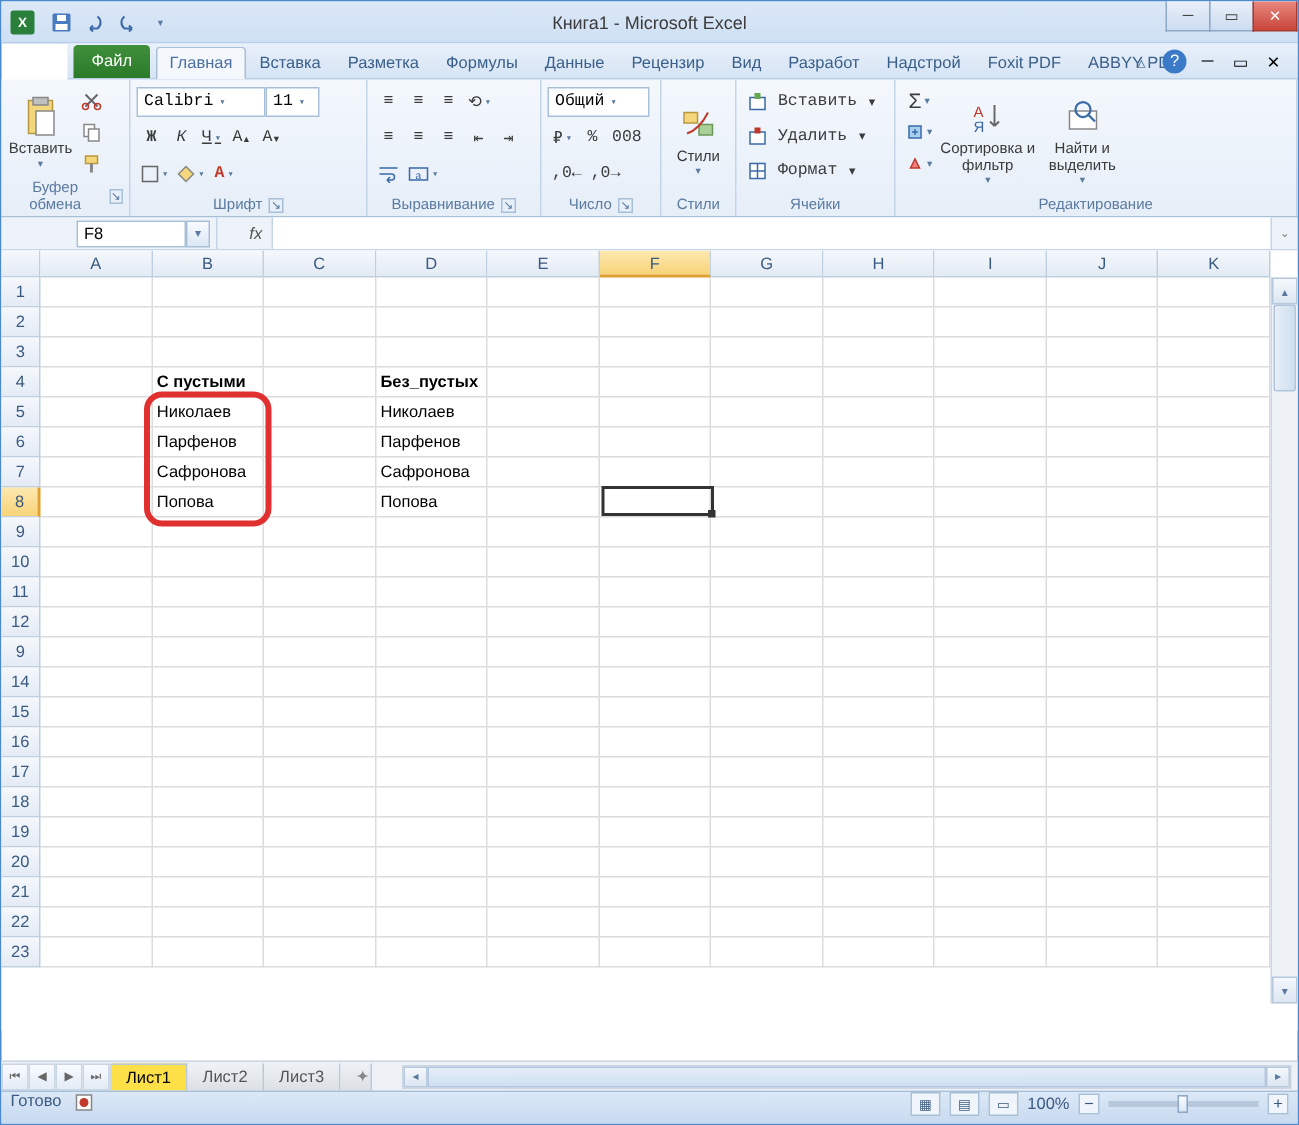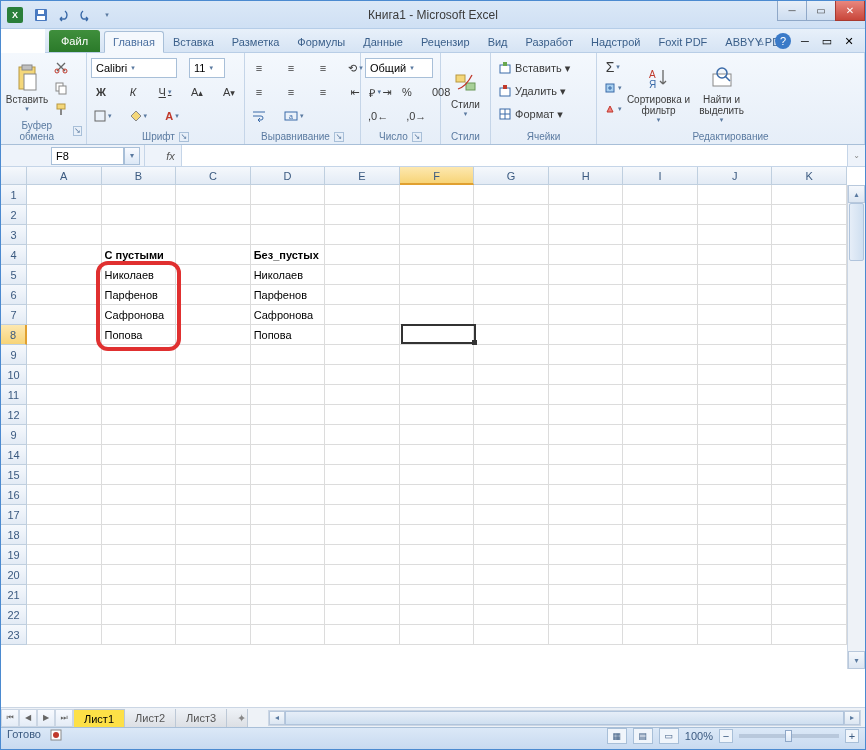--- a/index.html
+++ b/index.html
@@ -29,21 +29,21 @@
   .ribbon { height:92px; background:linear-gradient(#f4f8fd,#e6eef8); border-bottom:1px solid #a8bfd8; display:flex; }
   .group { border-right:1px solid #c5d5e8; display:flex; flex-direction:column; padding:2px 4px 0 4px; }
   .group-body { flex:1; display:flex; gap:2px; }
   .group-label { text-align:center; font-size:10px; color:#5a7aa0; padding:1px 0 2px 0; display:flex; justify-content:center; align-items:center; gap:4px; }
   .group-label .launcher { width:10px; height:10px; border:1px solid #a8bfd8; font-size:8px; line-height:8px; color:#5a7aa0; }
   
   .big-btn { display:flex; flex-direction:column; align-items:center; justify-content:center; width:44px; font-size:10px; color:#3b3b3b; text-align:center; padding-top:2px; }
   .big-btn .ic { width:28px; height:28px; display:flex; align-items:center; justify-content:center; font-size:20px; margin-bottom:2px; }
   
   .col { display:flex; flex-direction:column; gap:1px; }
-  .mini-row { display:flex; gap:12px; align-items:center; height:22px; }
+  .mini-row { display:flex; gap:0; align-items:center; height:22px;font-family:Liberation Mono, monospace; }
   .mini { height:20px; min-width:20px; padding:0 3px; display:flex; align-items:center; justify-content:center; font-size:11px; color:#3b3b3b; border-radius:2px; }
   .mini.dd::after { content:"▾"; font-size:7px; margin-left:2px; color:#5a7aa0; }
   .combo { height:20px; border:1px solid #a8bfd8; background:#fff; font-size:11px; padding:0 4px; display:flex; align-items:center; }
   .combo.dd::after { content:"▾"; font-size:7px; margin-left:4px; color:#5a7aa0; }
   
   
   .fbar-row { height:22px; border-bottom:1px solid #c5d5e8; display:flex; align-items:stretch; background:#eef3fa;padding-left:24px; }
   .namebox-wrap { width:120px; display:flex; align-items:center; padding-left:26px; border-right:1px solid #c5d5e8; }
   .namebox { flex:1; height:18px; border:1px solid #a8bfd8; background:#fff; padding:0 4px; font-size:11px; display:flex; align-items:center; }
   .nb-dd { width:16px; height:18px; border:1px solid #a8bfd8; background:linear-gradient(#f8faff,#dce8f6); display:flex; align-items:center; justify-content:center; font-size:8px; color:#5a7aa0; margin-right:4px; }

